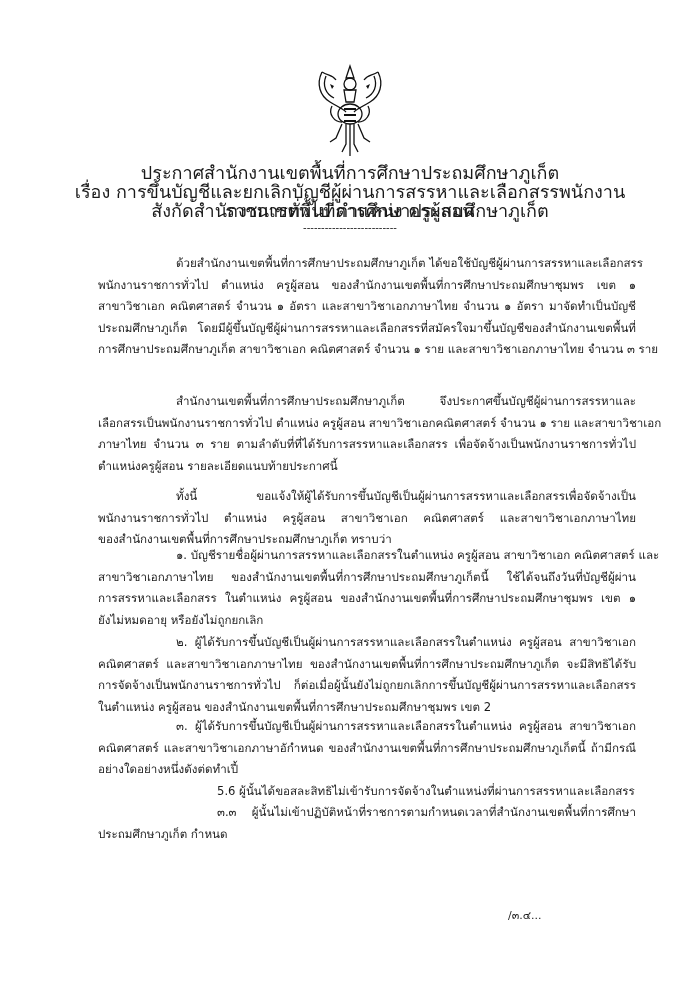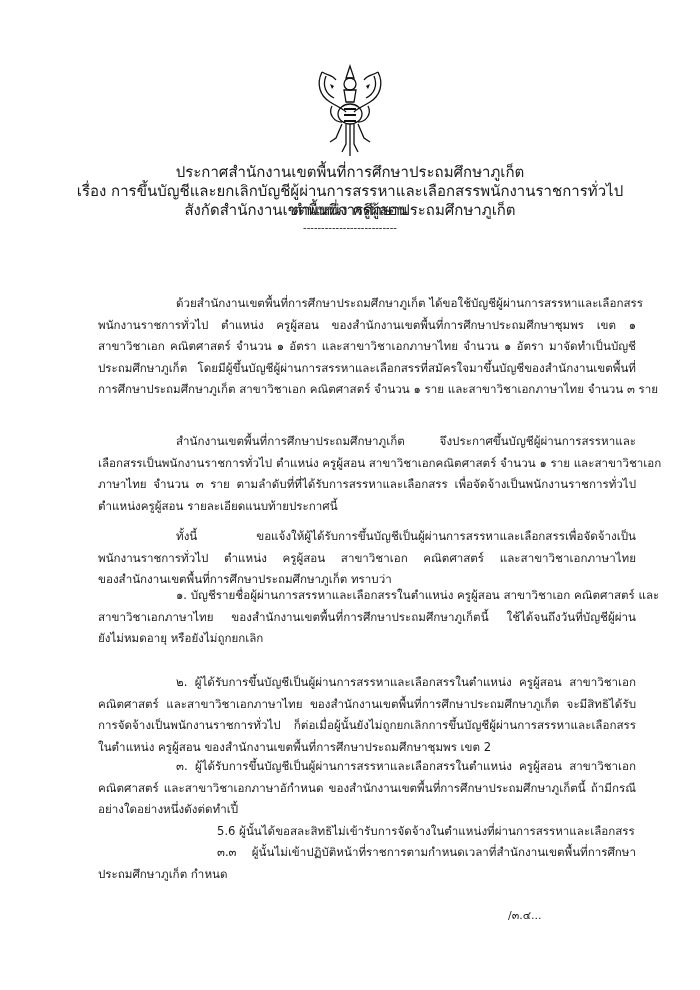--- a/index.html
+++ b/index.html
@@ -1,28 +1,28 @@
 <!DOCTYPE html>
 <html><head>
 <meta charset="utf-8">
 <style>
   html, body { margin: 0; padding: 0; background: #ffffff; }
   body { width: 700px; height: 990px; position: relative; overflow: hidden;
          font-family: "DejaVu Sans", "Liberation Sans", sans-serif; color: #1a1a1a; }
   .page { position: absolute; left: 0; top: 0; width: 700px; height: 990px; }
   .emblem { position: absolute; left: 312px; top: 62px; width: 76px; height: 96px; }
-  .header { position: absolute; left: 60px; width: 580px; text-align: center; font-size: 15px; line-height: 19px; }
+  .header { position: absolute; left: 60px; width: 580px; text-align: center; font-size: 18px; line-height: 19px; }
   .h1 { top: 163px; }
   .h2 { top: 182px; }
   .h3 { top: 201px; }
   .sep { position: absolute; top: 222px; left: 285px; width: 130px; text-align: center; font-size: 10px; letter-spacing: 0; }
   .body-text { position: absolute; left: 98px; width: 538px; font-size: 11.6px; line-height: 21.6px; }
   .line { white-space: nowrap; height: 21.6px; overflow: visible; }
   .just { text-align: justify; text-align-last: justify; }
-  .indent1 { padding-left: 78px; margin-top: 40px; }
+  .indent1 { padding-left: 78px; }
   .indent2 { padding-left: 119px; }
   .footer { position: absolute; left: 508px; top: 906px; font-size: 11px; }
 </style>
 </head>
 <body>
 
 <div class="page">
 
   <div class="emblem">
     <svg width="76" height="96" viewBox="0 0 76 96">
@@ -80,20 +80,21 @@
 
   <div class="body-text" style="top:486px;">
     <div class="line just indent1">ทั้งนี้ ขอแจ้งให้ผู้ได้รับการขึ้นบัญชีเป็นผู้ผ่านการสรรหาและเลือกสรรเพื่อจัดจ้างเป็น</div>
     <div class="line just">พนักงานราชการทั่วไป ตำแหน่ง ครูผู้สอน สาขาวิชาเอก คณิตศาสตร์ และสาขาวิชาเอกภาษาไทย</div>
     <div class="line">ของสำนักงานเขตพื้นที่การศึกษาประถมศึกษาภูเก็ต ทราบว่า</div>
   </div>
 
   <div class="body-text" style="top:545px;">
     <div class="line just indent1">๑. บัญชีรายชื่อผู้ผ่านการสรรหาและเลือกสรรในตำแหน่ง ครูผู้สอน สาขาวิชาเอก คณิตศาสตร์ และ</div>
     <div class="line just">สาขาวิชาเอกภาษาไทย ของสำนักงานเขตพื้นที่การศึกษาประถมศึกษาภูเก็ตนี้ ใช้ได้จนถึงวันที่บัญชีผู้ผ่าน</div>
+    <div class="line just">การสรรหาและเลือกสรร ในตำแหน่ง ครูผู้สอน ของสำนักงานเขตพื้นที่การศึกษาประถมศึกษาชุมพร เขต ๑</div>
     <div class="line">ยังไม่หมดอายุ หรือยังไม่ถูกยกเลิก</div>
   </div>
 
   <div class="body-text" style="top:632px;">
     <div class="line just indent1">๒. ผู้ได้รับการขึ้นบัญชีเป็นผู้ผ่านการสรรหาและเลือกสรรในตำแหน่ง ครูผู้สอน สาขาวิชาเอก</div>
     <div class="line just">คณิตศาสตร์ และสาขาวิชาเอกภาษาไทย ของสำนักงานเขตพื้นที่การศึกษาประถมศึกษาภูเก็ต จะมีสิทธิได้รับ</div>
     <div class="line just">การจัดจ้างเป็นพนักงานราชการทั่วไป ก็ต่อเมื่อผู้นั้นยังไม่ถูกยกเลิกการขึ้นบัญชีผู้ผ่านการสรรหาและเลือกสรร</div>
     <div class="line">ในตำแหน่ง ครูผู้สอน ของสำนักงานเขตพื้นที่การศึกษาประถมศึกษาชุมพร เขต 2</div>
   </div>
 

